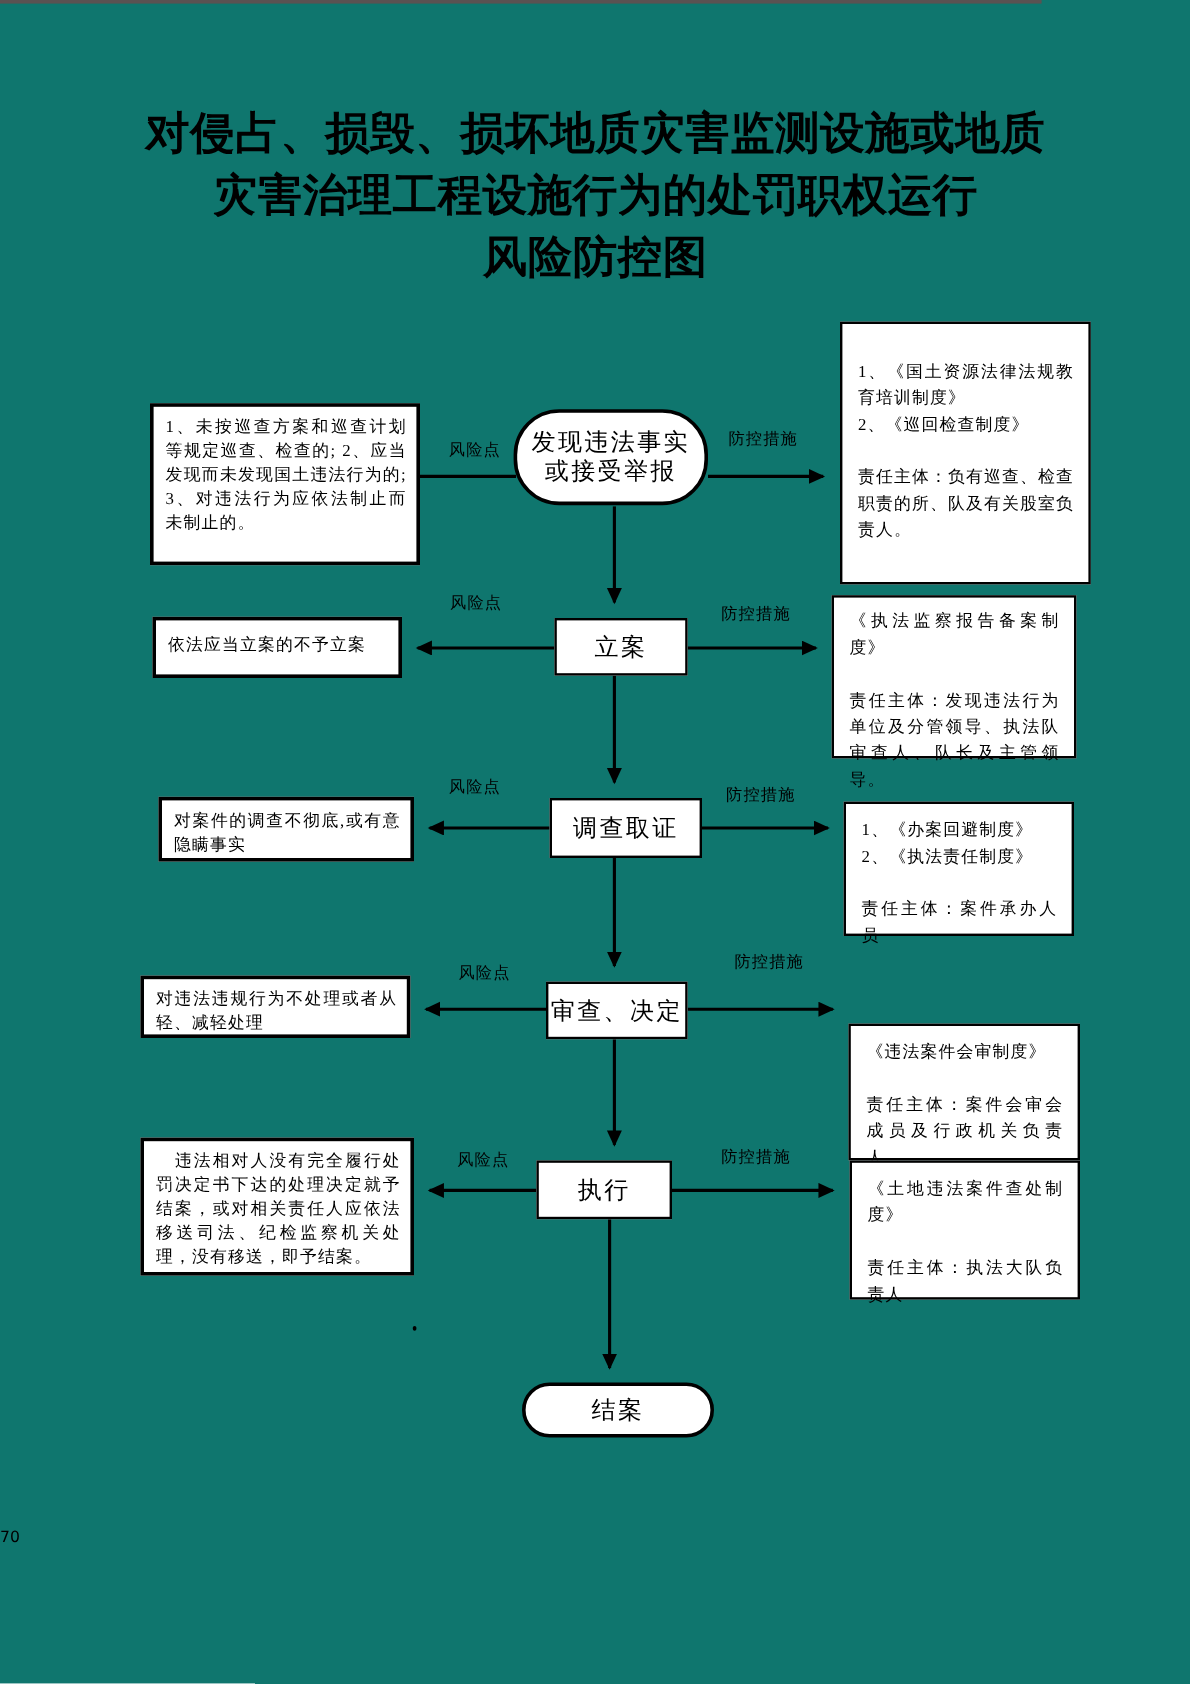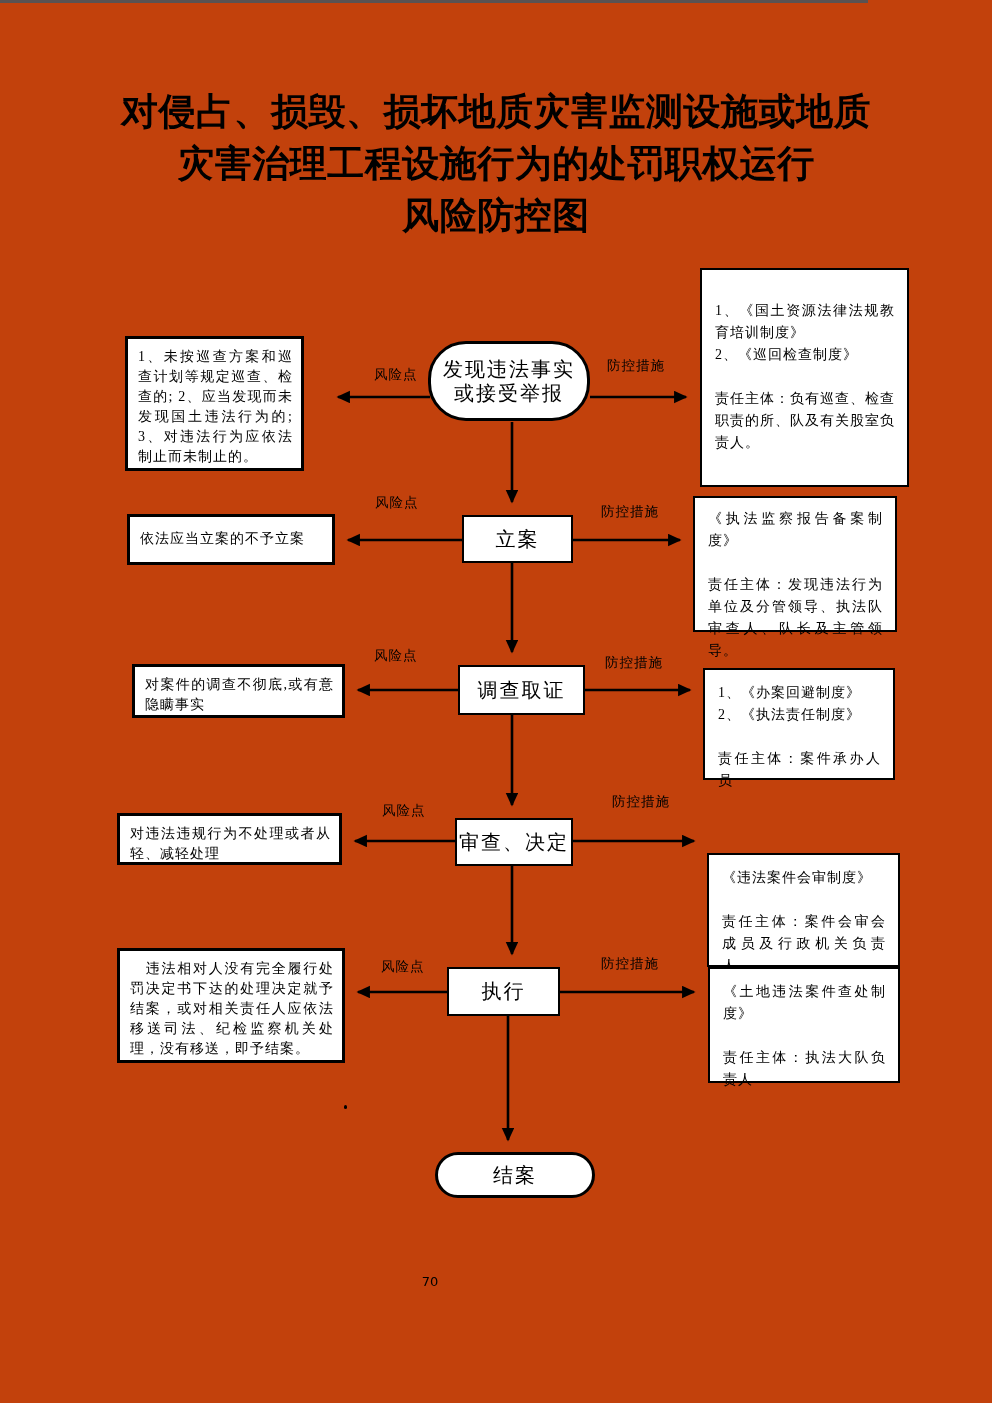--- a/index.html
+++ b/index.html
@@ -1,19 +1,19 @@
 <!DOCTYPE html>
 <html><head>
 <meta charset="utf-8">
 <style>
   html,body{margin:0;padding:0;background:#ffffff;}
   #page{
     position:relative;
     width:992px;height:1403px;
-    background:#c2410c;
+    background:#0f766e;
     font-family:"Liberation Serif","DejaVu Serif",serif;
     color:#000;
     overflow:hidden;
   }
   .abs{position:absolute;}
   .pre{white-space:pre-line;}
   
   .doc-title{
     left:0;top:86px;width:992px;
     text-align:center;
@@ -44,21 +44,21 @@
     border:2.5px solid #000;background:#fff;
     box-sizing:border-box;
     display:flex;align-items:center;justify-content:center;
     text-align:center;
     font-size:20px;letter-spacing:2px;
   }
   .terminator{border:3px solid #000;border-radius:38px;line-height:24px;}
   .terminator-end{border:3px solid #000;border-radius:23px;}
   .conn-label{font-size:13.5px;letter-spacing:1px;}
   .footer-page{
-    left:0;top:1274px;width:860px;text-align:center;
+    left:0;top:1274px;width:860px;text-align:left;
     font-family:"DejaVu Sans","Liberation Sans",sans-serif;
     font-size:13px;
   }
   .scan-edge{left:0;top:0;width:868px;height:3px;background:#5a5252;}
   .stray-dot{left:344px;top:1105px;width:3px;height:4px;background:#000;border-radius:2px;}
   svg.connectors{position:absolute;left:0;top:0;z-index:1;}
   .layer2{z-index:2;}
 </style>
 </head>
 <body>
@@ -106,21 +106,21 @@
   <div class="abs layer2 flownode terminator pre" style="left:428px;top:341px;width:162px;height:80px;">发现违法事实
 或接受举报</div>
 
   <div class="abs layer2 flownode" style="left:462px;top:515px;width:111px;height:48px;">立案</div>
   <div class="abs layer2 flownode" style="left:458px;top:665px;width:127px;height:50px;">调查取证</div>
   <div class="abs layer2 flownode" style="left:455px;top:818px;width:118px;height:48px;">审查、决定</div>
   <div class="abs layer2 flownode" style="left:447px;top:967px;width:113px;height:49px;">执行</div>
 
   <div class="abs layer2 flownode terminator-end" style="left:435px;top:1152px;width:160px;height:46px;">结案</div>
 
-  <div class="abs layer2 riskbox cn" style="left:125px;top:336px;width:179px;height:135px;">1、未按巡查方案和巡查计划等规定巡查、检查的; 2、应当发现而未发现国土违法行为的; 3、对违法行为应依法制止而未制止的。</div>
+  <div class="abs layer2 riskbox cn" style="left:125px;top:336px;width:225px;height:135px;">1、未按巡查方案和巡查计划等规定巡查、检查的; 2、应当发现而未发现国土违法行为的; 3、对违法行为应依法制止而未制止的。</div>
   <div class="abs layer2 riskbox cn" style="left:127px;top:514px;width:208px;height:51px;padding-top:12px;">依法应当立案的不予立案</div>
   <div class="abs layer2 riskbox cn" style="left:132px;top:664px;width:213px;height:54px;">对案件的调查不彻底,或有意隐瞒事实</div>
   <div class="abs layer2 riskbox cn" style="left:117px;top:813px;width:225px;height:52px;">对违法违规行为不处理或者从轻、减轻处理</div>
   <div class="abs layer2 riskbox cn" style="left:117px;top:948px;width:228px;height:115px;">　违法相对人没有完全履行处罚决定书下达的处理决定就予结案，或对相关责任人应依法移送司法、纪检监察机关处理，没有移送，即予结案。</div>
 
   <div class="abs layer2 measurebox cn" style="left:700px;top:268px;width:209px;height:219px;padding-top:30px;">
     <div class="pre">1、《国土资源法律法规教育培训制度》
 2、《巡回检查制度》</div>
     <div class="subject">责任主体：负有巡查、检查职责的所、队及有关股室负责人。</div>
   </div>

